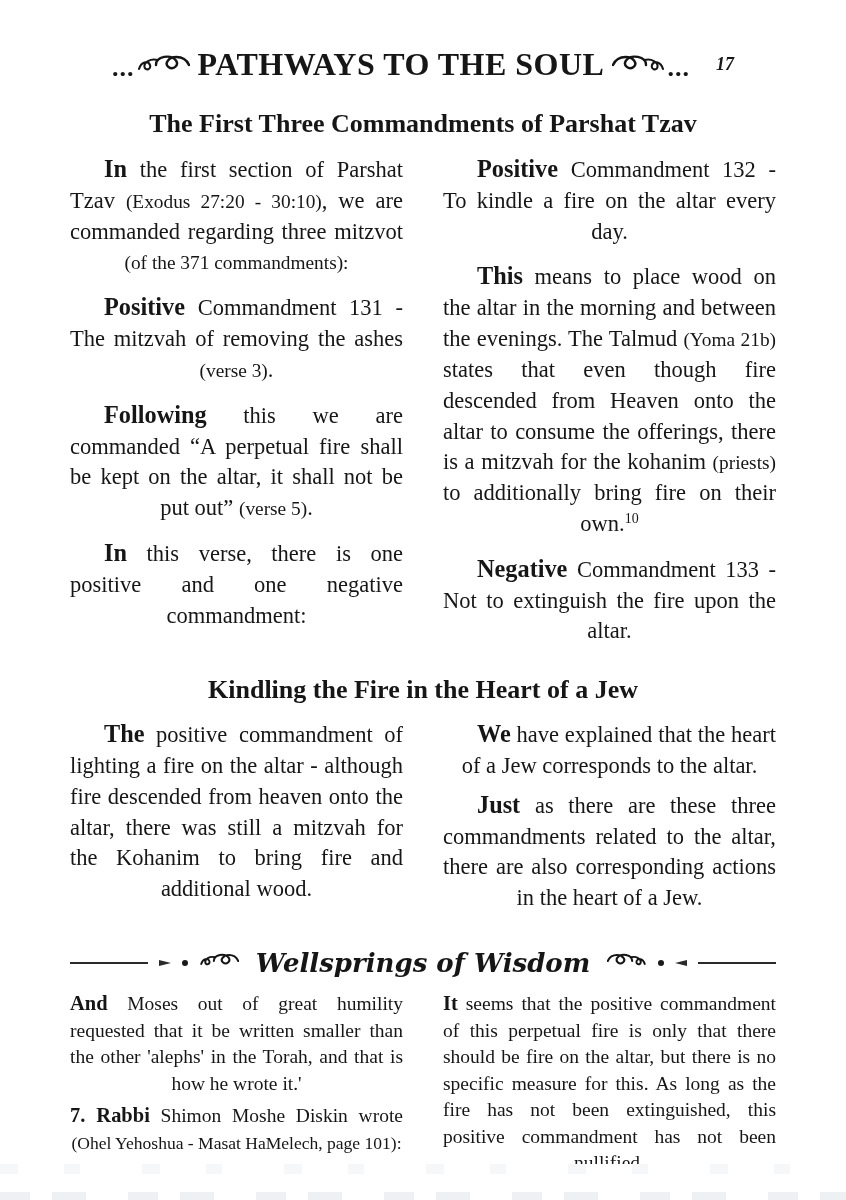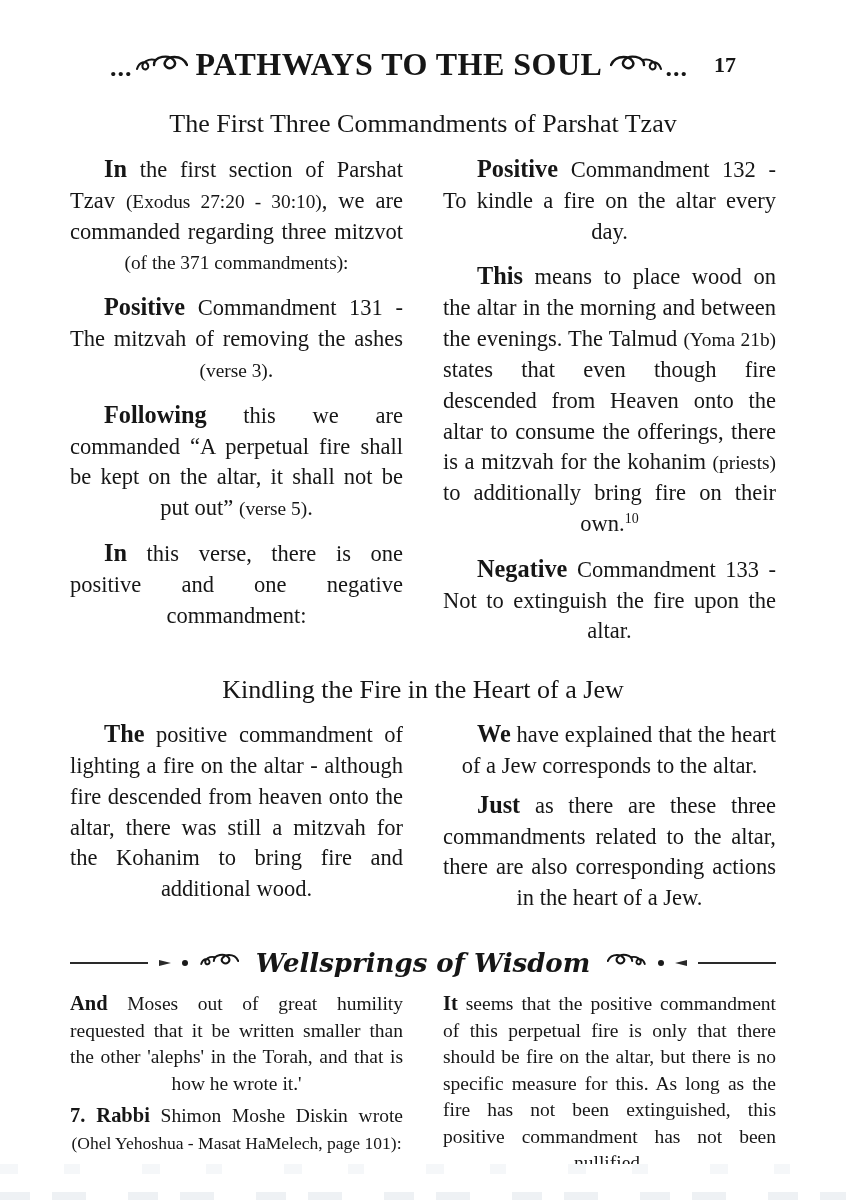--- a/index.html
+++ b/index.html
@@ -19,27 +19,27 @@
     padding-top:46px;
   }
   .orn { display:flex; align-items:center; gap:1px; }
   .orn-dots { font-size:26px; font-weight:900; letter-spacing:1px; line-height:0.4; position:relative; top:4px; }
   .orn svg { display:block; }
   .mirror { transform:scaleX(-1); }
   .h-title {
     font-size:32px; font-weight:bold; letter-spacing:0.5px;
     margin:0 8px; white-space:nowrap;
   }
-  .h-page-num { font-size:22px; font-weight:bold; margin-left:26px; }
+  .h-page-num { font-size:18px; font-weight:bold; margin-left:26px;font-style:italic; }
   .subtitle {
     text-align:center; font-size:20px; font-weight:bold; margin-top:8px;
   }
   
   .section-heading {
-    text-align:center; font-size:26px; font-weight:normal;
+    text-align:center; font-size:26px; font-weight:bold;
     margin:26px 0 13px;
   }
   .section-heading.second { margin:16px 0 12px; }
   
   .cols {
     display:flex; gap:40px; padding:0 70px;
     align-items:flex-start;
   }
   .col { flex:1 1 0; min-width:0; }
   .bp {

